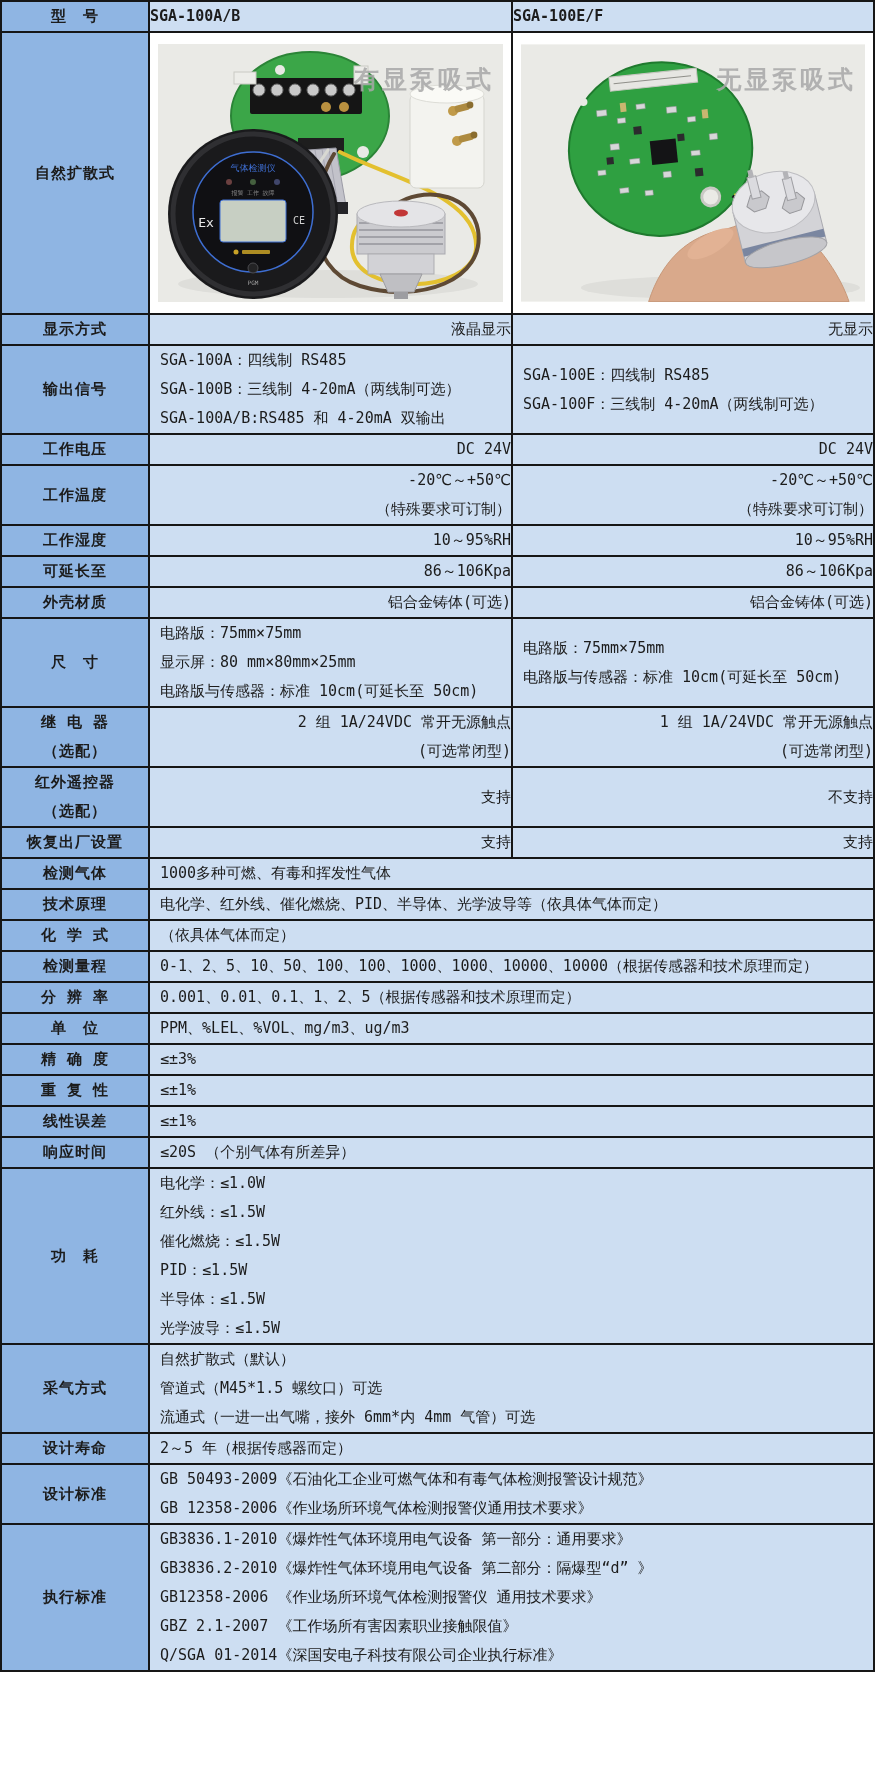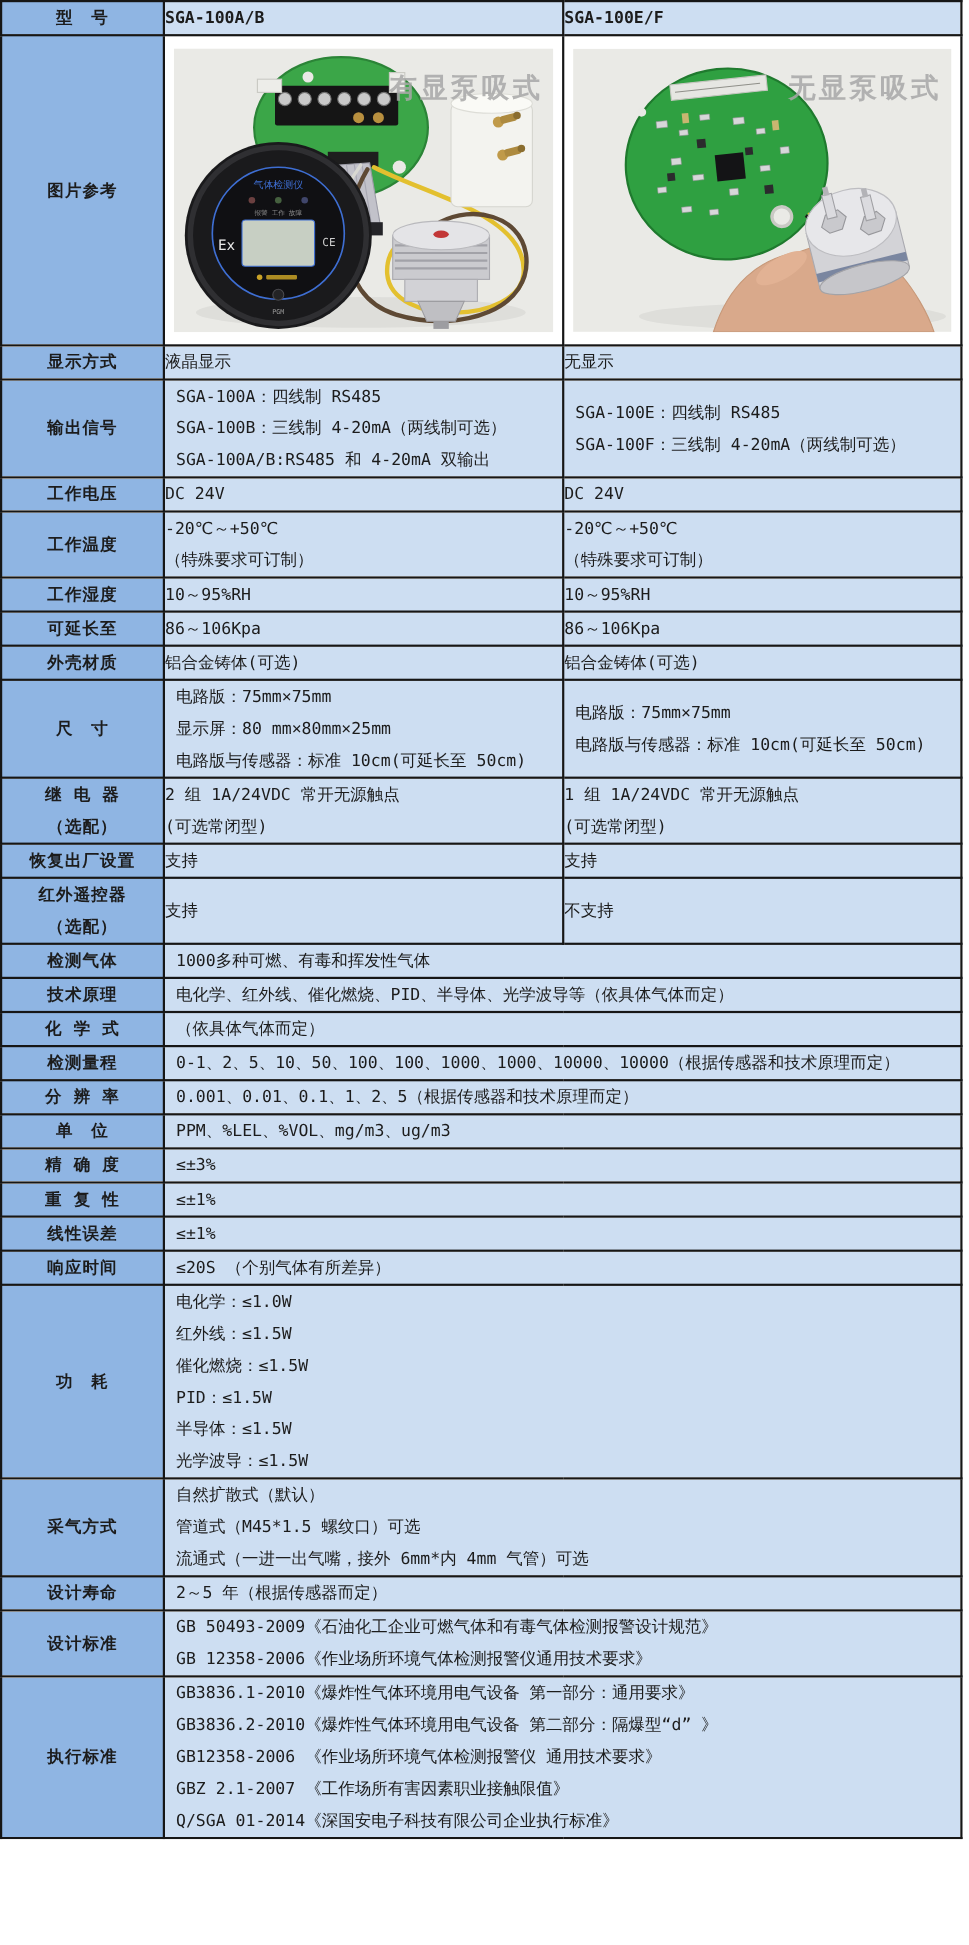--- a/index.html
+++ b/index.html
@@ -28,21 +28,21 @@
     background:var(--label-bg,#8FB5E3);
     text-align:center;
     font-weight:bold;
     letter-spacing:1px;
   }
   .col-head{
     background:var(--content-bg,#CDDEF2);
     font-weight:bold;
   }
   .content-cell{background:var(--content-bg,#CDDEF2);}
-  .align-center{text-align:left;}
+  .align-center{text-align:right;}
   .align-left{text-align:left;padding-left:10px !important;padding-right:6px !important;}
   .pad-v{padding-top:2px;padding-bottom:2px;}
   .photo-cell{
     background:#ffffff;
     height:270px;
     padding:5px 8px !important;
     vertical-align:middle;
   }
   .photo-cell svg{display:block;width:100%;height:258px;}
   .wm{
@@ -65,21 +65,21 @@
     </colgroup>
     <tbody id="spec-body">
 
       <tr style="height:29px;">
         <td class="label-cell">型　号</td>
         <td class="col-head">SGA-100A/B</td>
         <td class="col-head">SGA-100E/F</td>
       </tr>
 
       <tr>
-        <td class="label-cell">图片参考</td>
+        <td class="label-cell">自然扩散式</td>
         <td class="photo-cell">
           <svg viewBox="0 0 345 258" preserveAspectRatio="xMidYMid meet">
             <rect x="0" y="0" width="345" height="258" fill="#EAEAE6"></rect>
             <ellipse cx="170" cy="240" rx="150" ry="14" fill="#000000" opacity="0.05"></ellipse>
 
             <g>
               <ellipse cx="152" cy="72" rx="79" ry="64" fill="#3BA648" stroke="#2B8437" stroke-width="2"></ellipse>
               <circle cx="122" cy="26" r="5" fill="#E9E9E5"></circle>
               <circle cx="205" cy="108" r="6" fill="#E9E9E5"></circle>
               <rect x="92" y="34" width="112" height="36" rx="2" fill="#151515"></rect>
@@ -327,39 +327,39 @@
             <div>2 组 1A/24VDC 常开无源触点</div>
             <div>(可选常闭型)</div>
           </td>
           <td class="content-cell pad-v align-center">
             <div>1 组 1A/24VDC 常开无源触点</div>
             <div>(可选常闭型)</div>
           </td>
         </tr>
         <tr>
           <td class="label-cell pad-v">
-            <div>恢复出厂设置</div>
-          </td>
-          <td class="content-cell pad-v align-center">
-            <div>支持</div>
-          </td>
-          <td class="content-cell pad-v align-center">
-            <div>支持</div>
-          </td>
-        </tr>
-        <tr>
-          <td class="label-cell pad-v">
             <div>红外遥控器</div>
             <div>（选配）</div>
           </td>
           <td class="content-cell pad-v align-center">
             <div>支持</div>
           </td>
           <td class="content-cell pad-v align-center">
             <div>不支持</div>
+          </td>
+        </tr>
+        <tr>
+          <td class="label-cell pad-v">
+            <div>恢复出厂设置</div>
+          </td>
+          <td class="content-cell pad-v align-center">
+            <div>支持</div>
+          </td>
+          <td class="content-cell pad-v align-center">
+            <div>支持</div>
           </td>
         </tr>
         <tr>
           <td class="label-cell pad-v">
             <div>检测气体</div>
           </td>
           <td class="content-cell pad-v align-left" colspan="2">
             <div>1000多种可燃、有毒和挥发性气体</div>
           </td>
         </tr>

